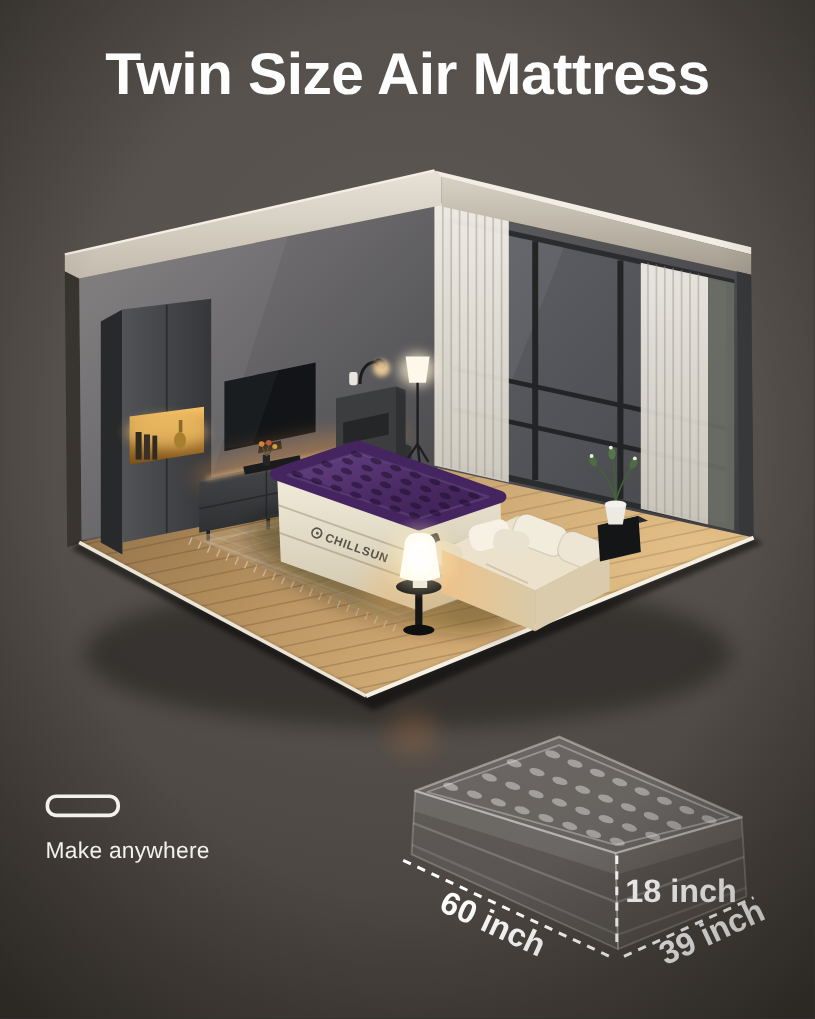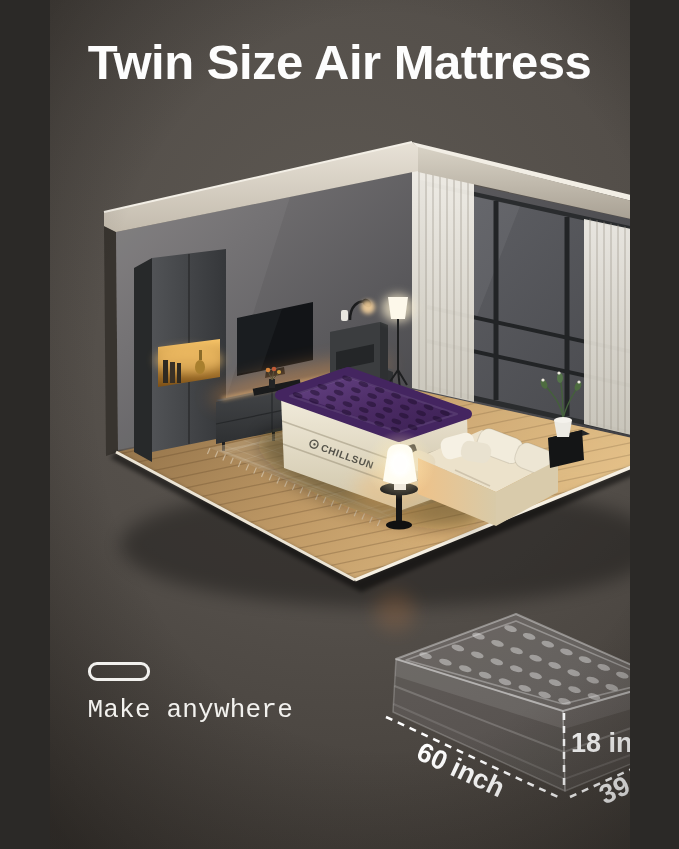--- a/index.html
+++ b/index.html
@@ -1,28 +1,28 @@
 <!DOCTYPE html>
 <html style="--background: #534e49; --title-text: #fdfdfd; --tagline-text: #f2f1ee; --dimension-text: #ffffff; --accent-glow: #f0a95c; --wood-floor: #c9a46f;"><head>
 <meta charset="utf-8">
 <style>
   html,body{margin:0;padding:0;background:#2b2927;}
   .stage{
-    position:relative;width:580px;height:849px;overflow:hidden;margin:0 auto;
+    position:relative;width:679px;height:849px;overflow:hidden;margin:0 auto;
     background:radial-gradient(120% 90% at 50% 32%, #5d5852 0%, var(--background,#534e49) 45%, #45403b 78%, #3a3632 100%);
     font-family:"Liberation Sans", sans-serif;
   }
   .scene-svg{position:absolute;left:0;top:0;}
   .product-title{
     position:absolute;top:34px;left:0;right:0;margin:0;text-align:center;
     font-size:49px;font-weight:700;letter-spacing:-0.5px;color:var(--title-text,#fdfdfd);
   }
   .tagline{position:absolute;left:38px;top:662px;}
   .tag-icon{width:56px;height:13px;border:3px solid var(--tagline-text,#f2f1ee);border-radius:9px;margin-bottom:15px;}
-  .tag-line{display:block;font-size:26px;line-height:28px;font-weight:400;letter-spacing:.2px;color:var(--tagline-text,#f2f1ee);font-family:Liberation Mono, monospace;}
+  .tag-line{display:block;font-size:19px;line-height:28px;font-weight:400;letter-spacing:.2px;color:var(--tagline-text,#f2f1ee);}
 </style>
 </head>
 <body>
 
 <div class="stage">
 
 <svg class="scene-svg" width="679" height="849" viewBox="0 0 679 849">
   <defs>
     <linearGradient id="gWallL" x1="0" y1="0" x2="1" y2="1">
       <stop offset="0" stop-color="#807d7e"></stop>

